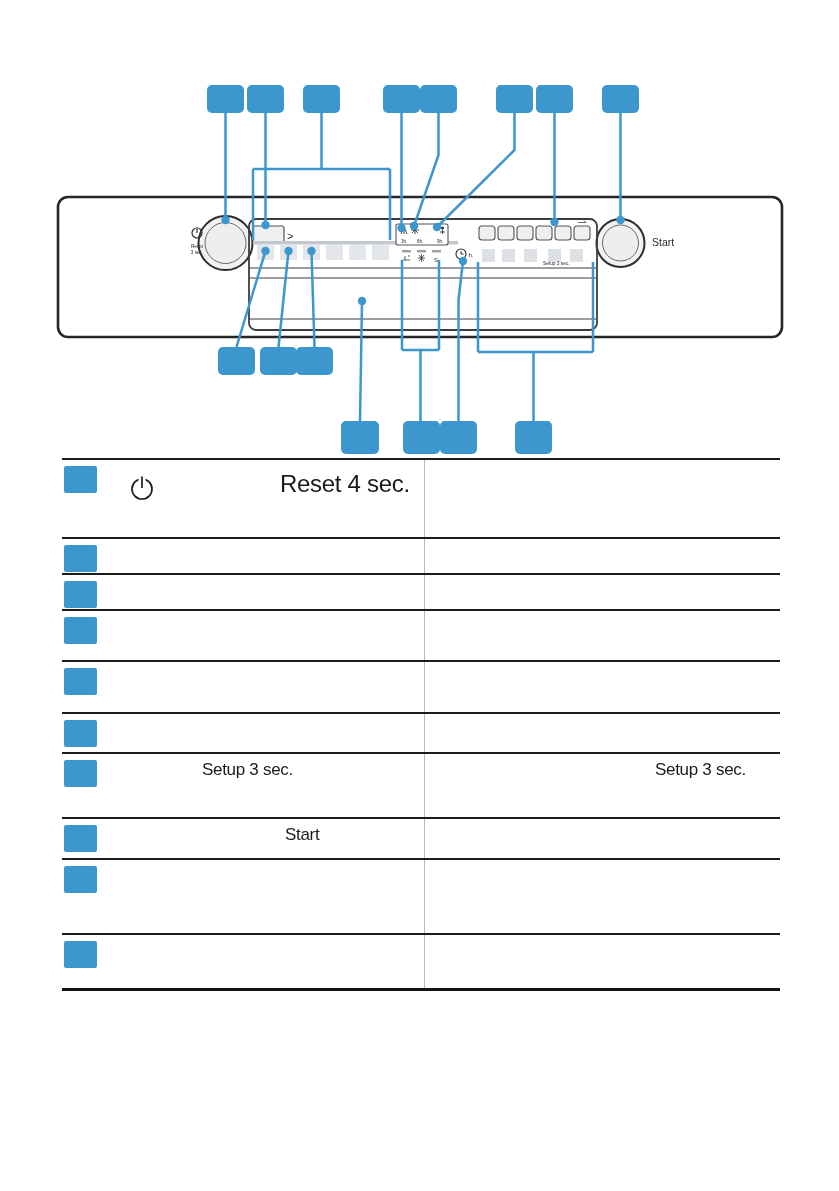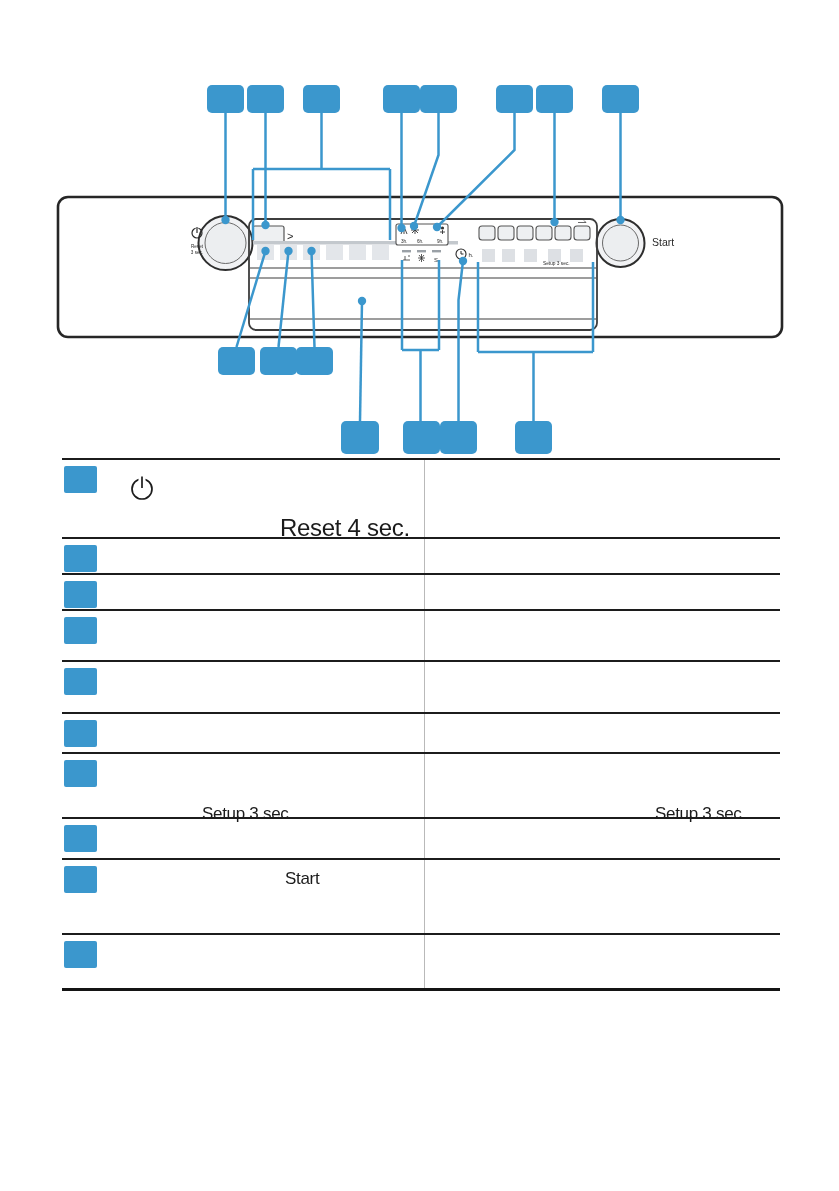--- a/index.html
+++ b/index.html
@@ -4,21 +4,21 @@
 <style>
   html,body{margin:0;padding:0;background:#ffffff;}
   .page{position:relative;width:839px;height:1191px;background:#ffffff;overflow:hidden;
         font-family:"Liberation Sans", sans-serif;color:#1b1b1b;}
   .diagram-wrap{position:absolute;left:0;top:0;width:839px;height:470px;}
   
   .ref-table{position:absolute;left:62px;top:458px;width:718px;border-bottom:3px solid #141414;}
   .t-row{position:relative;box-sizing:border-box;border-top:2px solid #1c1c1c;}
   .t-divider{position:absolute;left:362px;top:0;bottom:0;width:1px;background:#b9b9b9;}
   .badge{position:absolute;left:2px;top:6px;width:33px;height:27px;background:#3b97cd;border-radius:2px;}
-  .cell-left,.cell-right{position:absolute;white-space:nowrap;letter-spacing:-0.3px;margin-top:44px;}
+  .cell-left,.cell-right{position:absolute;white-space:nowrap;letter-spacing:-0.3px;}
   .r1 .cell-left{left:218px;top:10px;font-size:24px;}
   .r1 .cell-icon{position:absolute;left:66px;top:13px;}
   .r7 .cell-left{left:140px;top:6px;font-size:17px;}
   .r7 .cell-right{left:593px;top:6px;font-size:17px;}
   .r8 .cell-left{left:223px;top:6px;font-size:17px;}
   .h79{height:79px}.h36{height:36px}.h51{height:51px}.h52{height:52px}
   .h40{height:40px}.h65{height:65px}.h41{height:41px}.h75{height:75px}.h55{height:55px}
   svg text{font-family:"Liberation Sans", sans-serif;fill:#2a2a2a;}
 </style>
 </head>

